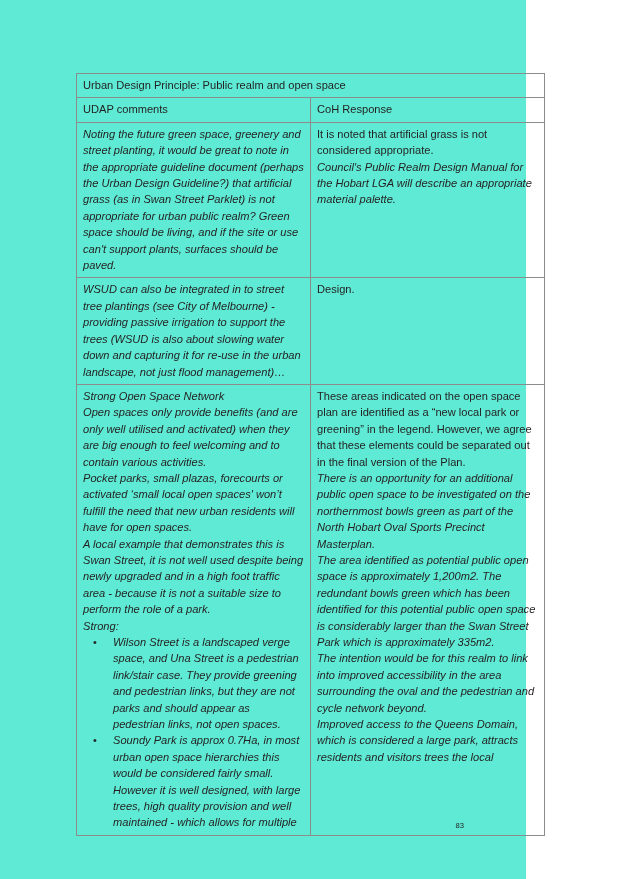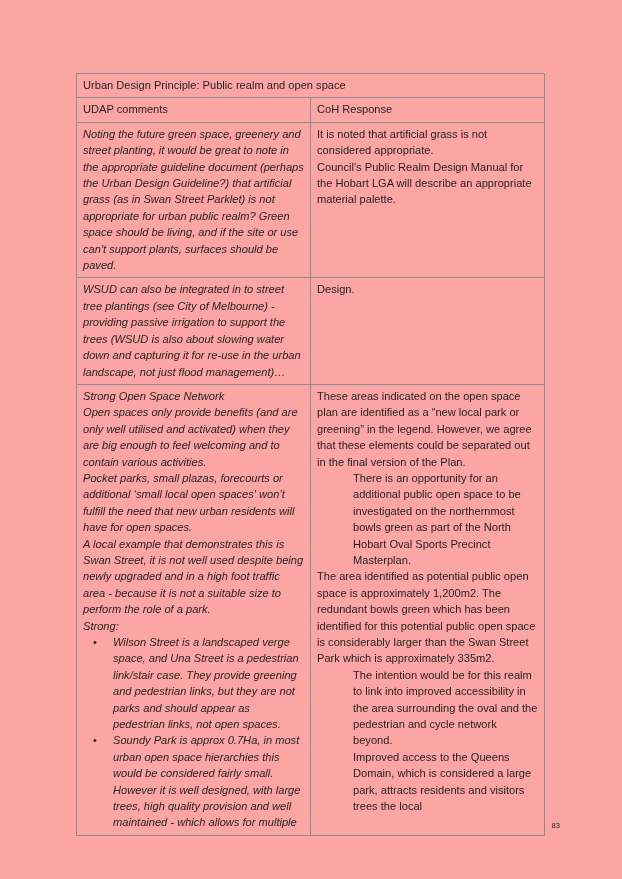--- a/index.html
+++ b/index.html
@@ -14,23 +14,23 @@
     font-family: "Liberation Sans", sans-serif;
     color: #231f20;
     overflow: hidden;
     position: relative;
   }
 
   .page {
     position: absolute;
     left: 0;
     top: 0;
-    width: 622px;
+    width: 526px;
     height: 879px;
-    background: #fca5a5;
+    background: #5eead4;
   }
 
   
   .comments-table {
     position: absolute;
     left: 76px;
     top: 73px;
     width: 469px;
     border-collapse: collapse;
     table-layout: fixed;
@@ -66,22 +66,22 @@
   .coh-cell {
     font-style: normal;
   }
   .row1 .udap-cell { height: 146px; }
   .row2 .udap-cell { height: 95px; }
 
   p.para {
     margin: 0;
     padding: 0;
   }
-  p.para + p.para { margin-top: 0; }
-  p.gap { margin-top: 16.4px; margin-left: 36px; }
+  p.para + p.para { margin-top: 0; font-style: italic; }
+  p.gap { margin-top: 16.4px; }
 
   ul.bullets {
     margin: 0;
     padding: 0;
     list-style: none;
   }
   ul.bullets li {
     position: relative;
     padding-left: 30px;
     margin: 0;
@@ -147,21 +147,21 @@
         </td>
         <td class="coh-cell col-right">
           <p class="para">Design.</p>
         </td>
       </tr>
 
       <tr class="row3">
         <td class="udap-cell col-left">
           <p class="para">Strong Open Space Network</p>
           <p class="para">Open spaces only provide benefits (and are only well utilised and activated) when they are big enough to feel welcoming and to contain various activities.</p>
-          <p class="para">Pocket parks, small plazas, forecourts or additional ‘small local open spaces' won’t fulfill the need that new urban residents will have for open spaces.</p>
+          <p class="para">Pocket parks, small plazas, forecourts or activated ‘small local open spaces' won’t fulfill the need that new urban residents will have for open spaces.</p>
           <p class="para">A local example that demonstrates this is Swan Street, it is not well used despite being newly upgraded and in a high foot traffic area - because it is not a suitable size to perform the role of a park.</p>
           <p class="para">Strong:</p>
           <ul class="bullets">
             <li><span class="dot">•</span><span>Wilson Street is a landscaped verge space, and Una Street is a pedestrian link/stair case. They provide greening and pedestrian links, but they are not parks and should appear as pedestrian links, not open spaces.</span></li>
             <li><span class="dot">•</span><span>Soundy Park is approx 0.7Ha, in most urban open space hierarchies this would be considered fairly small. However it is well designed, with large trees, high quality provision and well maintained - which allows for multiple</span></li>
           </ul>
         </td>
         <td class="coh-cell col-right">
           <p class="para">These areas indicated on the open space plan are identified as a “new local park or greening” in the legend. However, we agree that these elements could be separated out in the final version of the Plan.</p>
           <p class="para gap">There is an opportunity for an additional public open space to be investigated on the northernmost bowls green as part of the North Hobart Oval Sports Precinct Masterplan.</p>

